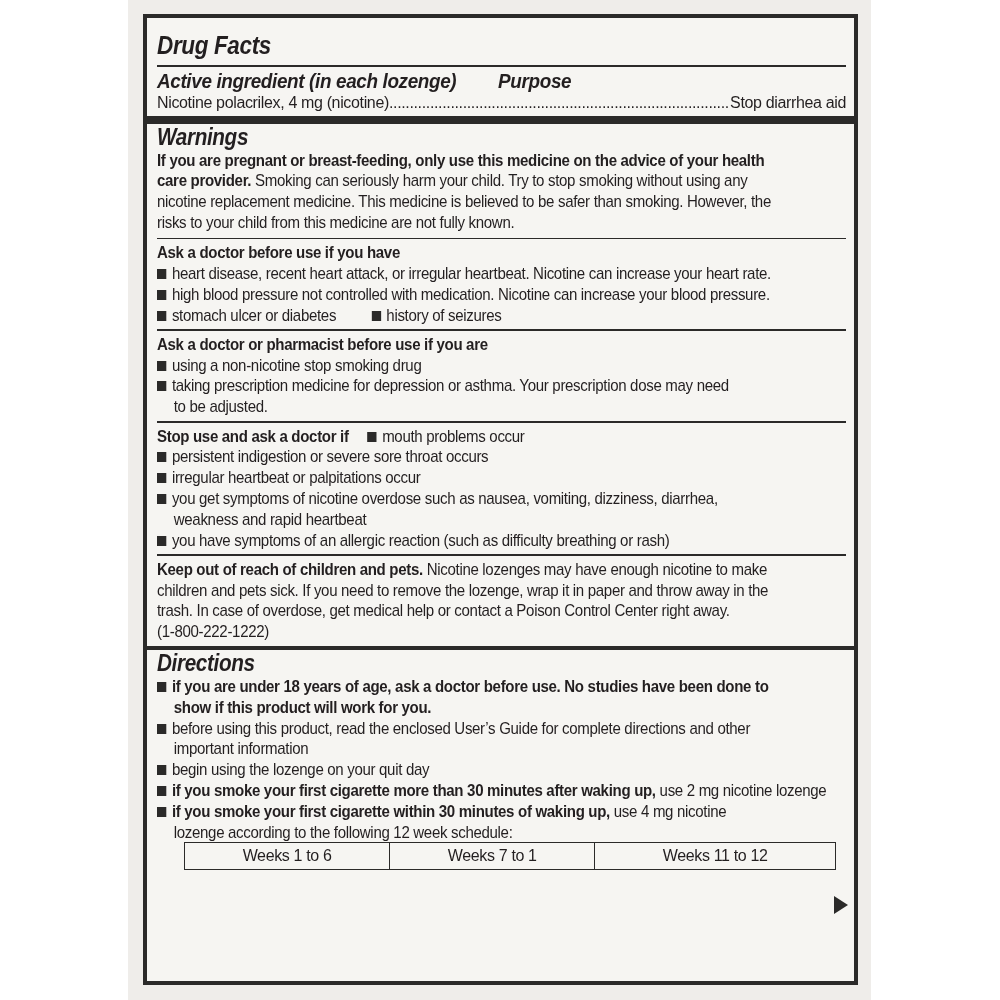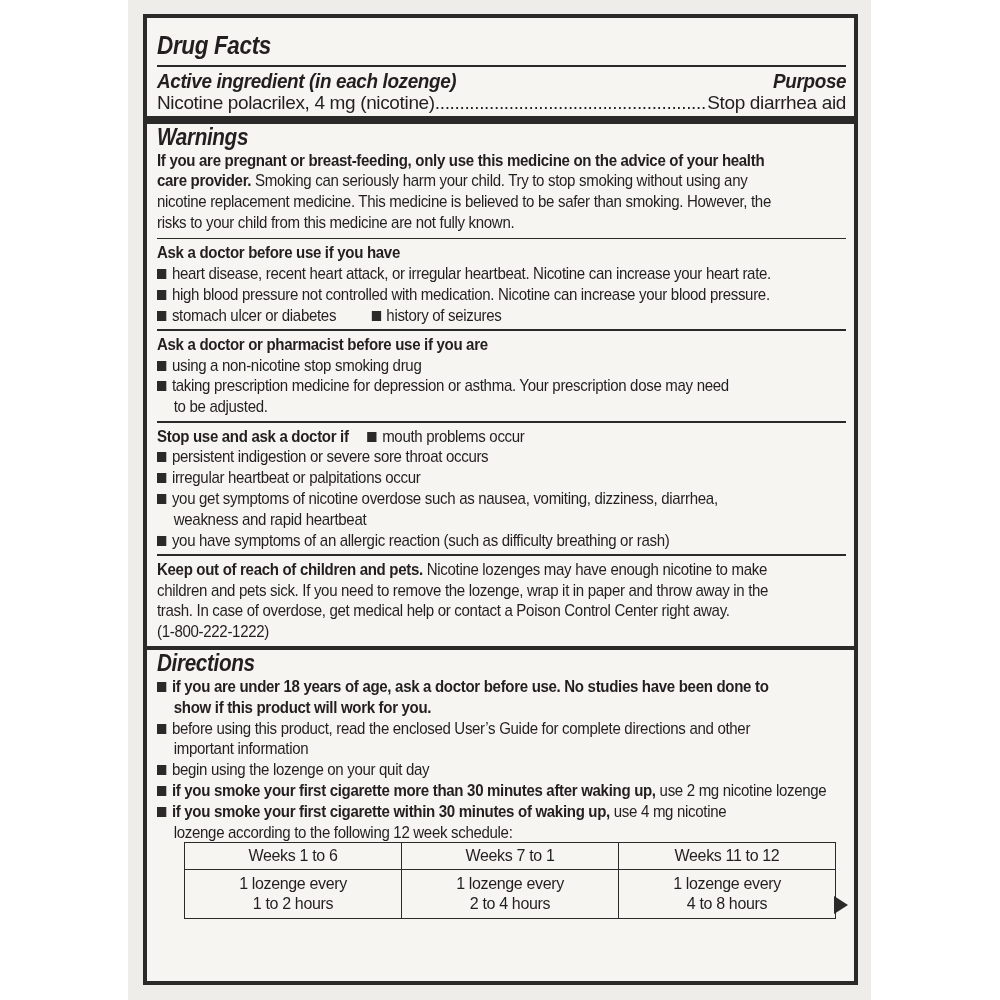--- a/index.html
+++ b/index.html
@@ -11,23 +11,23 @@
   .section { position:relative; padding:0 8px 0 10px; }
   .bar { height:4px; background:#2b2a29; }
   .hair { height:1.5px; background:#2b2a29; margin:3px 0 3px 0; }
   .sec-title { font-weight:bold; font-style:italic; font-size:23px; line-height:26px;
                letter-spacing:-0.4px; transform:scaleX(0.9); transform-origin:left; white-space:nowrap; }
   .t { font-size:16.2px; line-height:20.8px; letter-spacing:-0.35px; white-space:nowrap;
        transform:scaleX(0.93); transform-origin:left; }
   .b { font-weight:bold; }
   .bul { display:inline-block; width:10px; height:10px; background:#2b2a29; margin-right:6px; vertical-align:0px; }
   .indent { padding-left:18px; }
-  .row { display:flex; justify-content:space-between; align-items:baseline; }
+  .row { display:flex; justify-content:flex-start; align-items:baseline; }
   .active-row { font-weight:bold; font-style:italic; font-size:21px; line-height:24px; letter-spacing:-0.4px; }
-  .ing-row { display:flex; font-size:19px; line-height:20px; letter-spacing:-0.35px;align-items:center; }
+  .ing-row { display:flex; font-size:16px; line-height:20px; letter-spacing:-0.35px;align-items:center; }
   .dots { flex:1; overflow:hidden; white-space:nowrap; }
   table.sched { border-collapse:collapse; margin-left:27px; width:652px; font-size:16px; letter-spacing:-0.35px; }
   table.sched td { border:1.5px solid #2b2a29; text-align:center; line-height:20px; }
   table.sched tr.hd td { height:24px; }
   table.sched tr.bd td { height:46px; }
   .arrow { position:absolute; right:6px; bottom:6px; width:0; height:0;
            border-top:9px solid transparent; border-bottom:9px solid transparent; border-left:14px solid #2b2a29; }
 </style>
 </head>
 <body>
@@ -98,31 +98,17 @@
     <div class="t"><span class="bul"></span><span class="b">if you smoke your first cigarette within 30 minutes of waking up,</span><span> use 4 mg nicotine</span></div>
     <div class="t indent">lozenge according to the following 12 week schedule:</div>
 
     <table class="sched">
       <tbody>
           <tr class="hd">
         <td>Weeks 1 to 6</td>
         <td>Weeks 7 to 1</td>
         <td>Weeks 11 to 12</td>
       </tr>
-      <tr class="bd">
-        <td>
-              <div>1 lozenge every</div>
-              <div>1 to 2 hours</div>
-            </td>
-        <td>
-              <div>1 lozenge every</div>
-              <div>2 to 4 hours</div>
-            </td>
-        <td>
-              <div>1 lozenge every</div>
-              <div>4 to 8 hours</div>
-            </td>
-      </tr>
     </tbody>
       </table>
     <div class="arrow"></div>
   </div>
 </div>
 
 </body></html>

